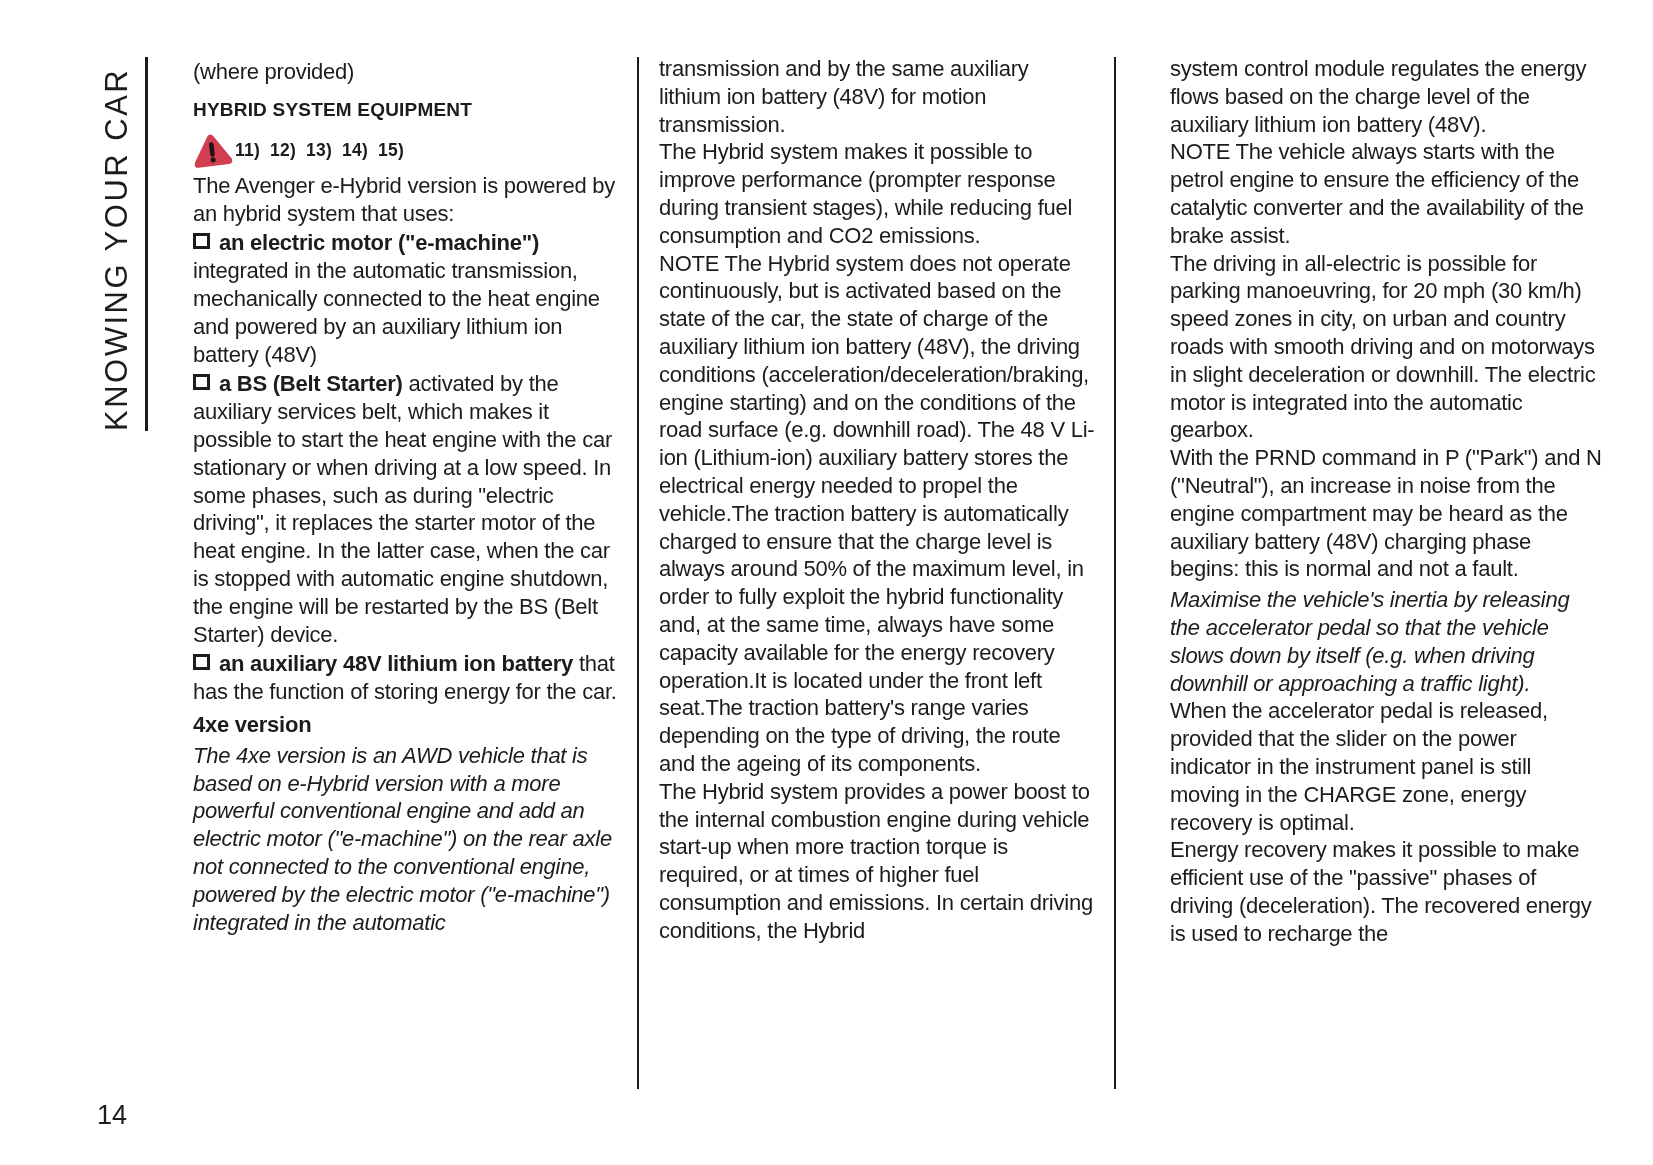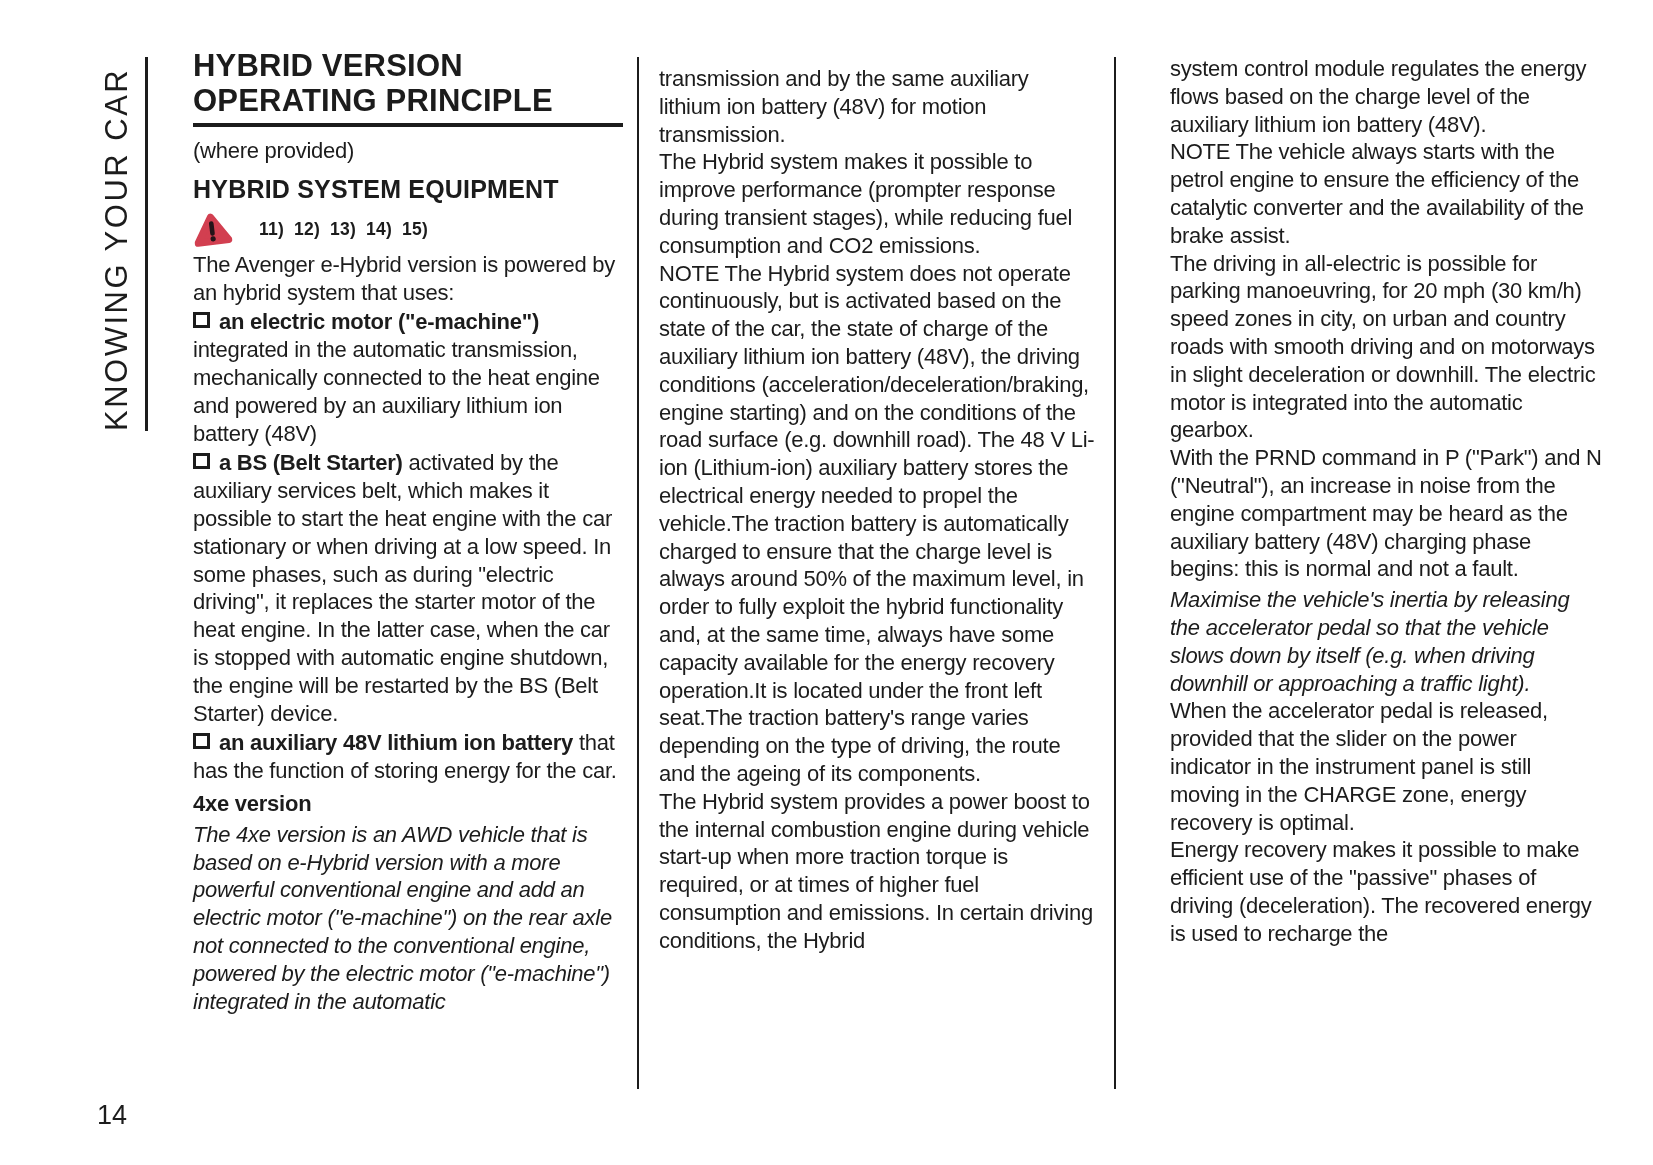--- a/index.html
+++ b/index.html
@@ -46,49 +46,49 @@
   
   .col {
     position: absolute;
     top: 48px;
     font-size: 22px;
     line-height: 27.8px;
     letter-spacing: -0.25px;
     color: #1c1c1c;
   }
   .col1 { left: 193px; width: 430px; }
-  .col2 { left: 659px; width: 437px; top: 65px; }
+  .col2 { left: 659px; width: 437px; top: 55px; }
   .col3 { left: 1170px; width: 432px; top: 55px; }
 
   .col p { margin: 0; }
   .gap-sm { margin-top: 4px; }
   .gap-lg { margin-top: 13px; }
 
   .title {
     margin: 0;
     font-size: 31px;
     line-height: 35px;
     font-weight: 700;
     letter-spacing: 0.2px;
     padding-bottom: 5px;
     border-bottom: 4px solid #1c1c1c;
   }
   .subtitle { margin-top: 10px !important; }
   .h2 {
     margin: 9px 0 0;
-    font-size: 25px;
+    font-size: 19px;
     line-height: 30px;
     font-weight: 700;
     letter-spacing: 0.2px;
   }
   .warnrow {
     margin-top: 8px;
     display: flex;
     align-items: center;
-    gap: 28px;
+    gap: 4px;
     height: 36px;
   }
   .warn-icon { transform: rotate(-7deg); flex: 0 0 auto; }
   .refs {
     font-size: 17.5px;
     font-weight: 700;
     white-space: pre;
     letter-spacing: 0.2px;
   }
   .intro { margin-top: 3px !important; }
@@ -127,21 +127,20 @@
 </style>
 </head>
 <body>
 
 <div class="page">
 
   <div class="sidebar-text">KNOWING YOUR CAR</div>
   <div class="sidebar-rule"></div>
 
   <div class="col col1">
-    <h1 class="title"><span>HYBRID VERSION</span><br><span>OPERATING PRINCIPLE</span></h1>
     <p class="subtitle">(where provided)</p>
     <h2 class="h2">HYBRID SYSTEM EQUIPMENT</h2>
     <div class="warnrow">
       <svg class="warn-icon" width="38" height="33" viewBox="0 0 38 33">
         <path d="M19 4 L34.5 28.5 L3.5 28.5 Z" fill="#d23f50" stroke="#d23f50" stroke-width="7" stroke-linejoin="round" stroke-linecap="round"></path>
         <path d="M19 10.5 L19 20.5" stroke="#241419" stroke-width="4.6" stroke-linecap="round"></path>
         <circle cx="19" cy="26" r="2.6" fill="#241419"></circle>
       </svg>
       <span class="refs">11)  12)  13)  14)  15)</span>
     </div>

